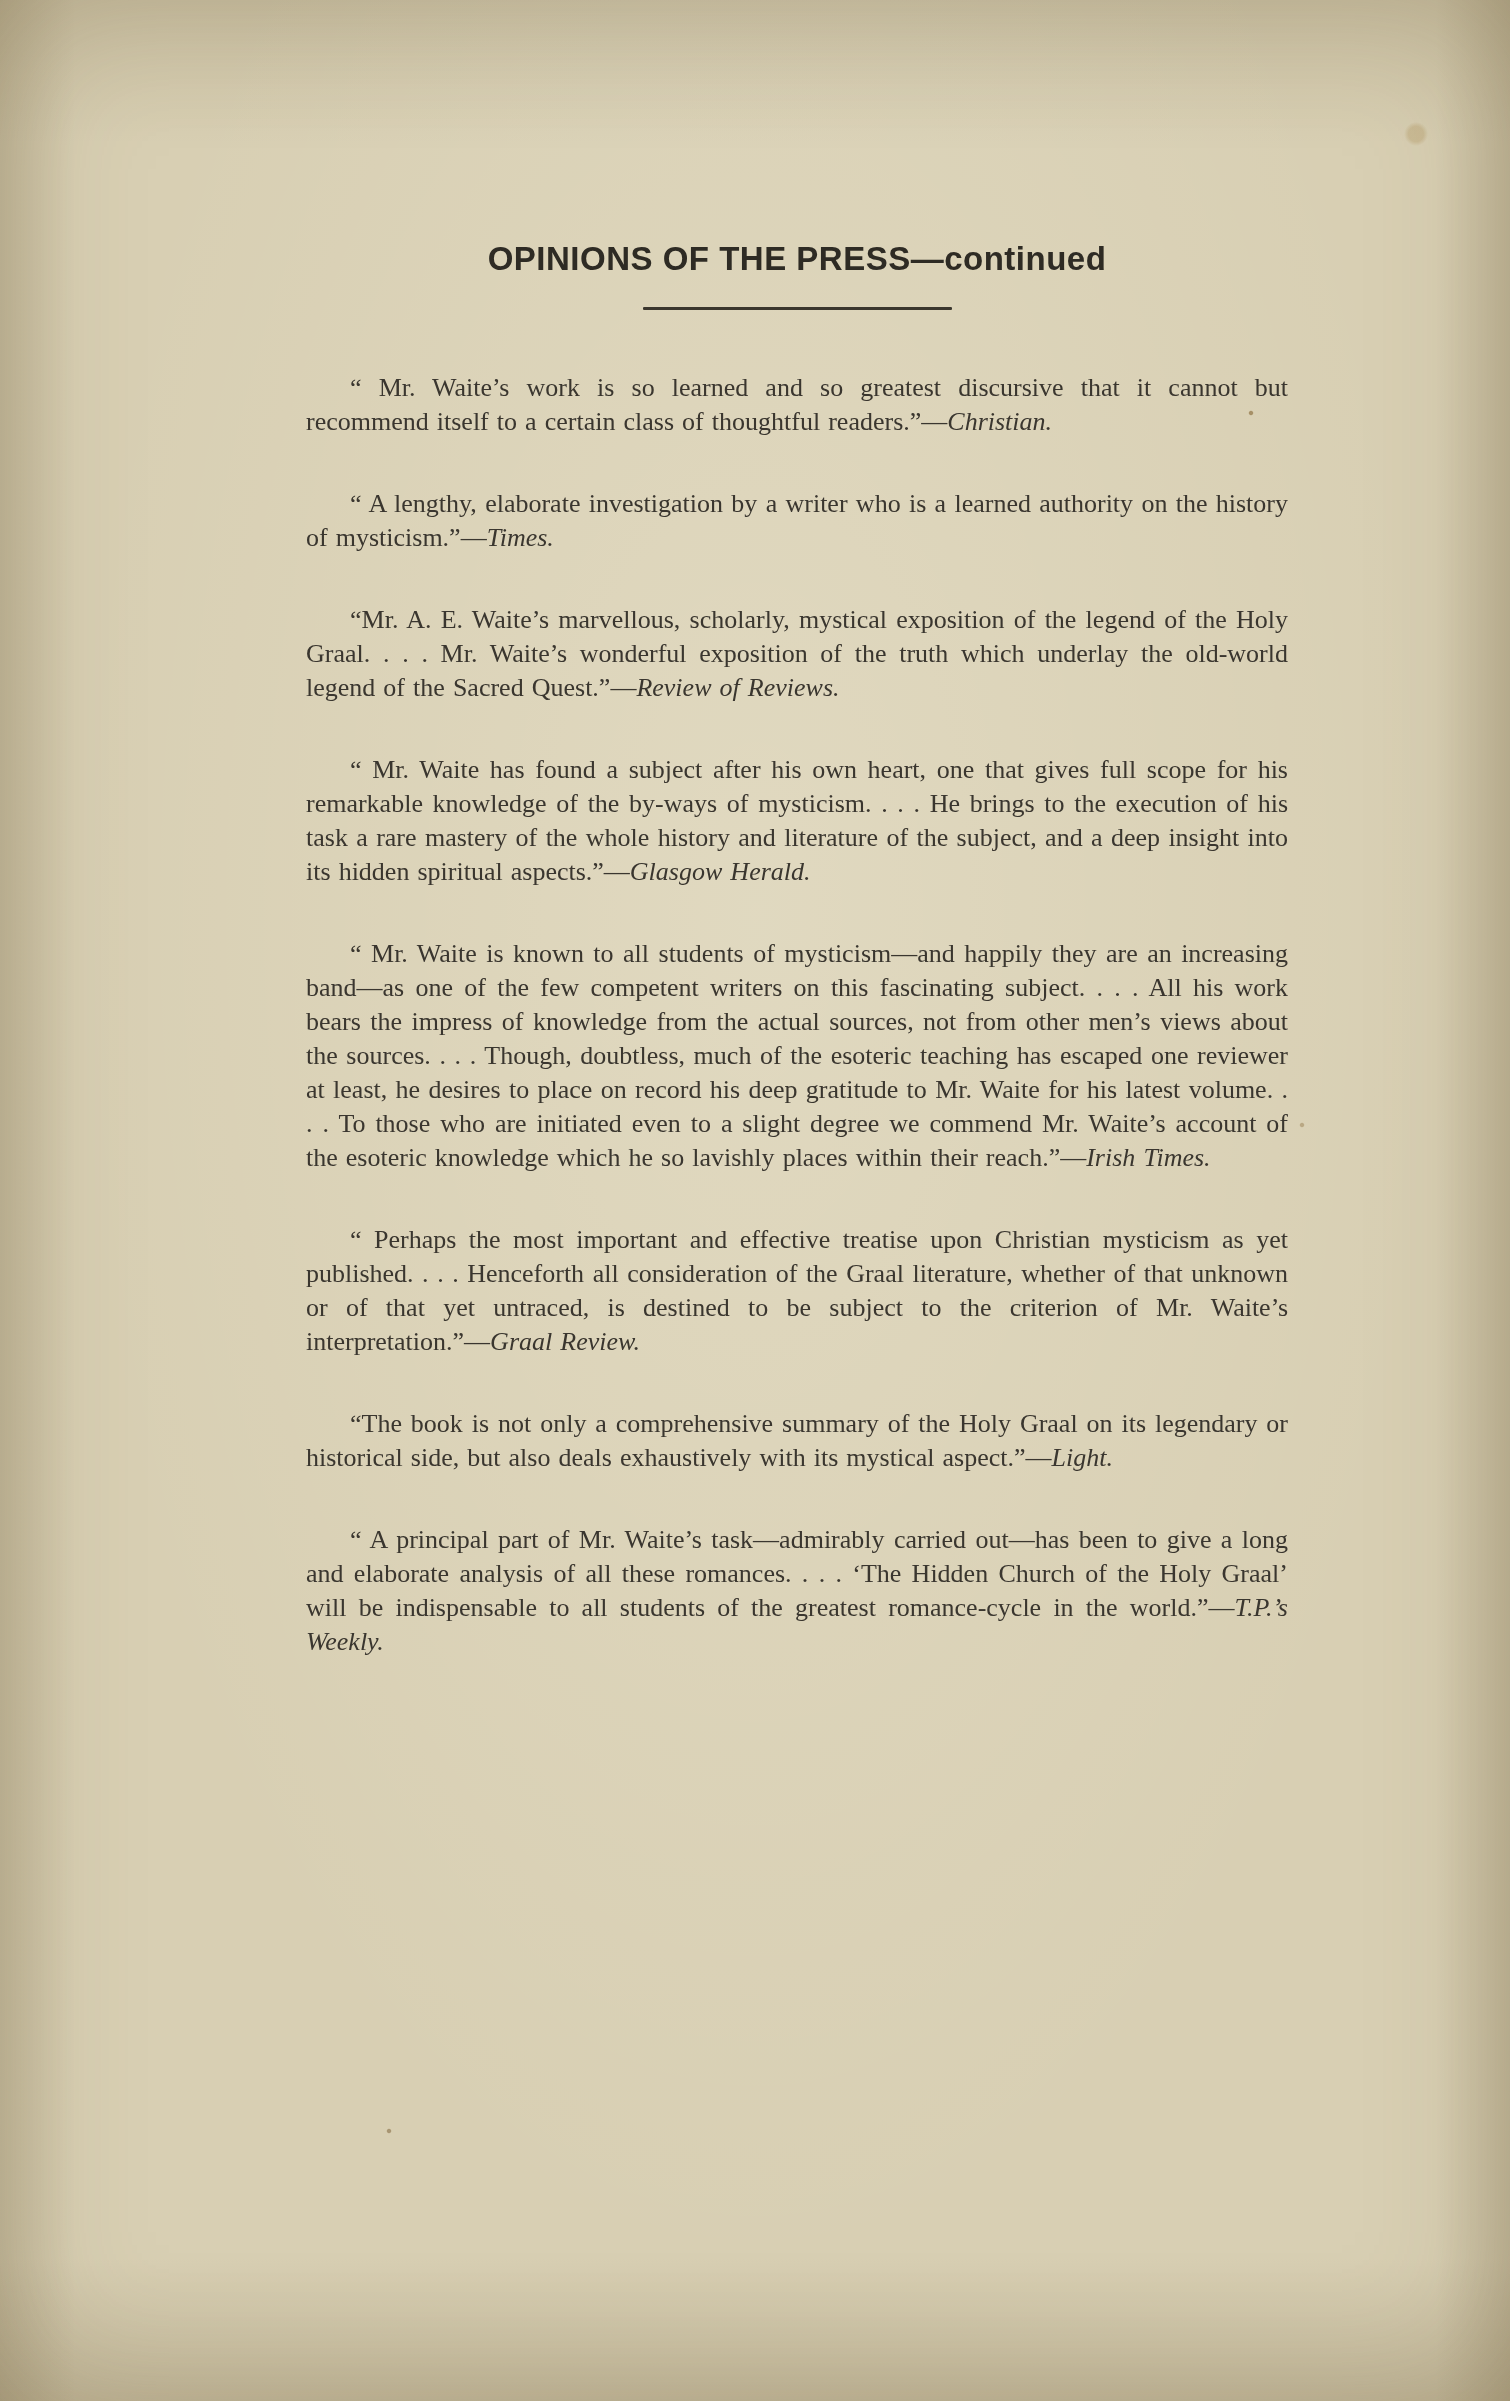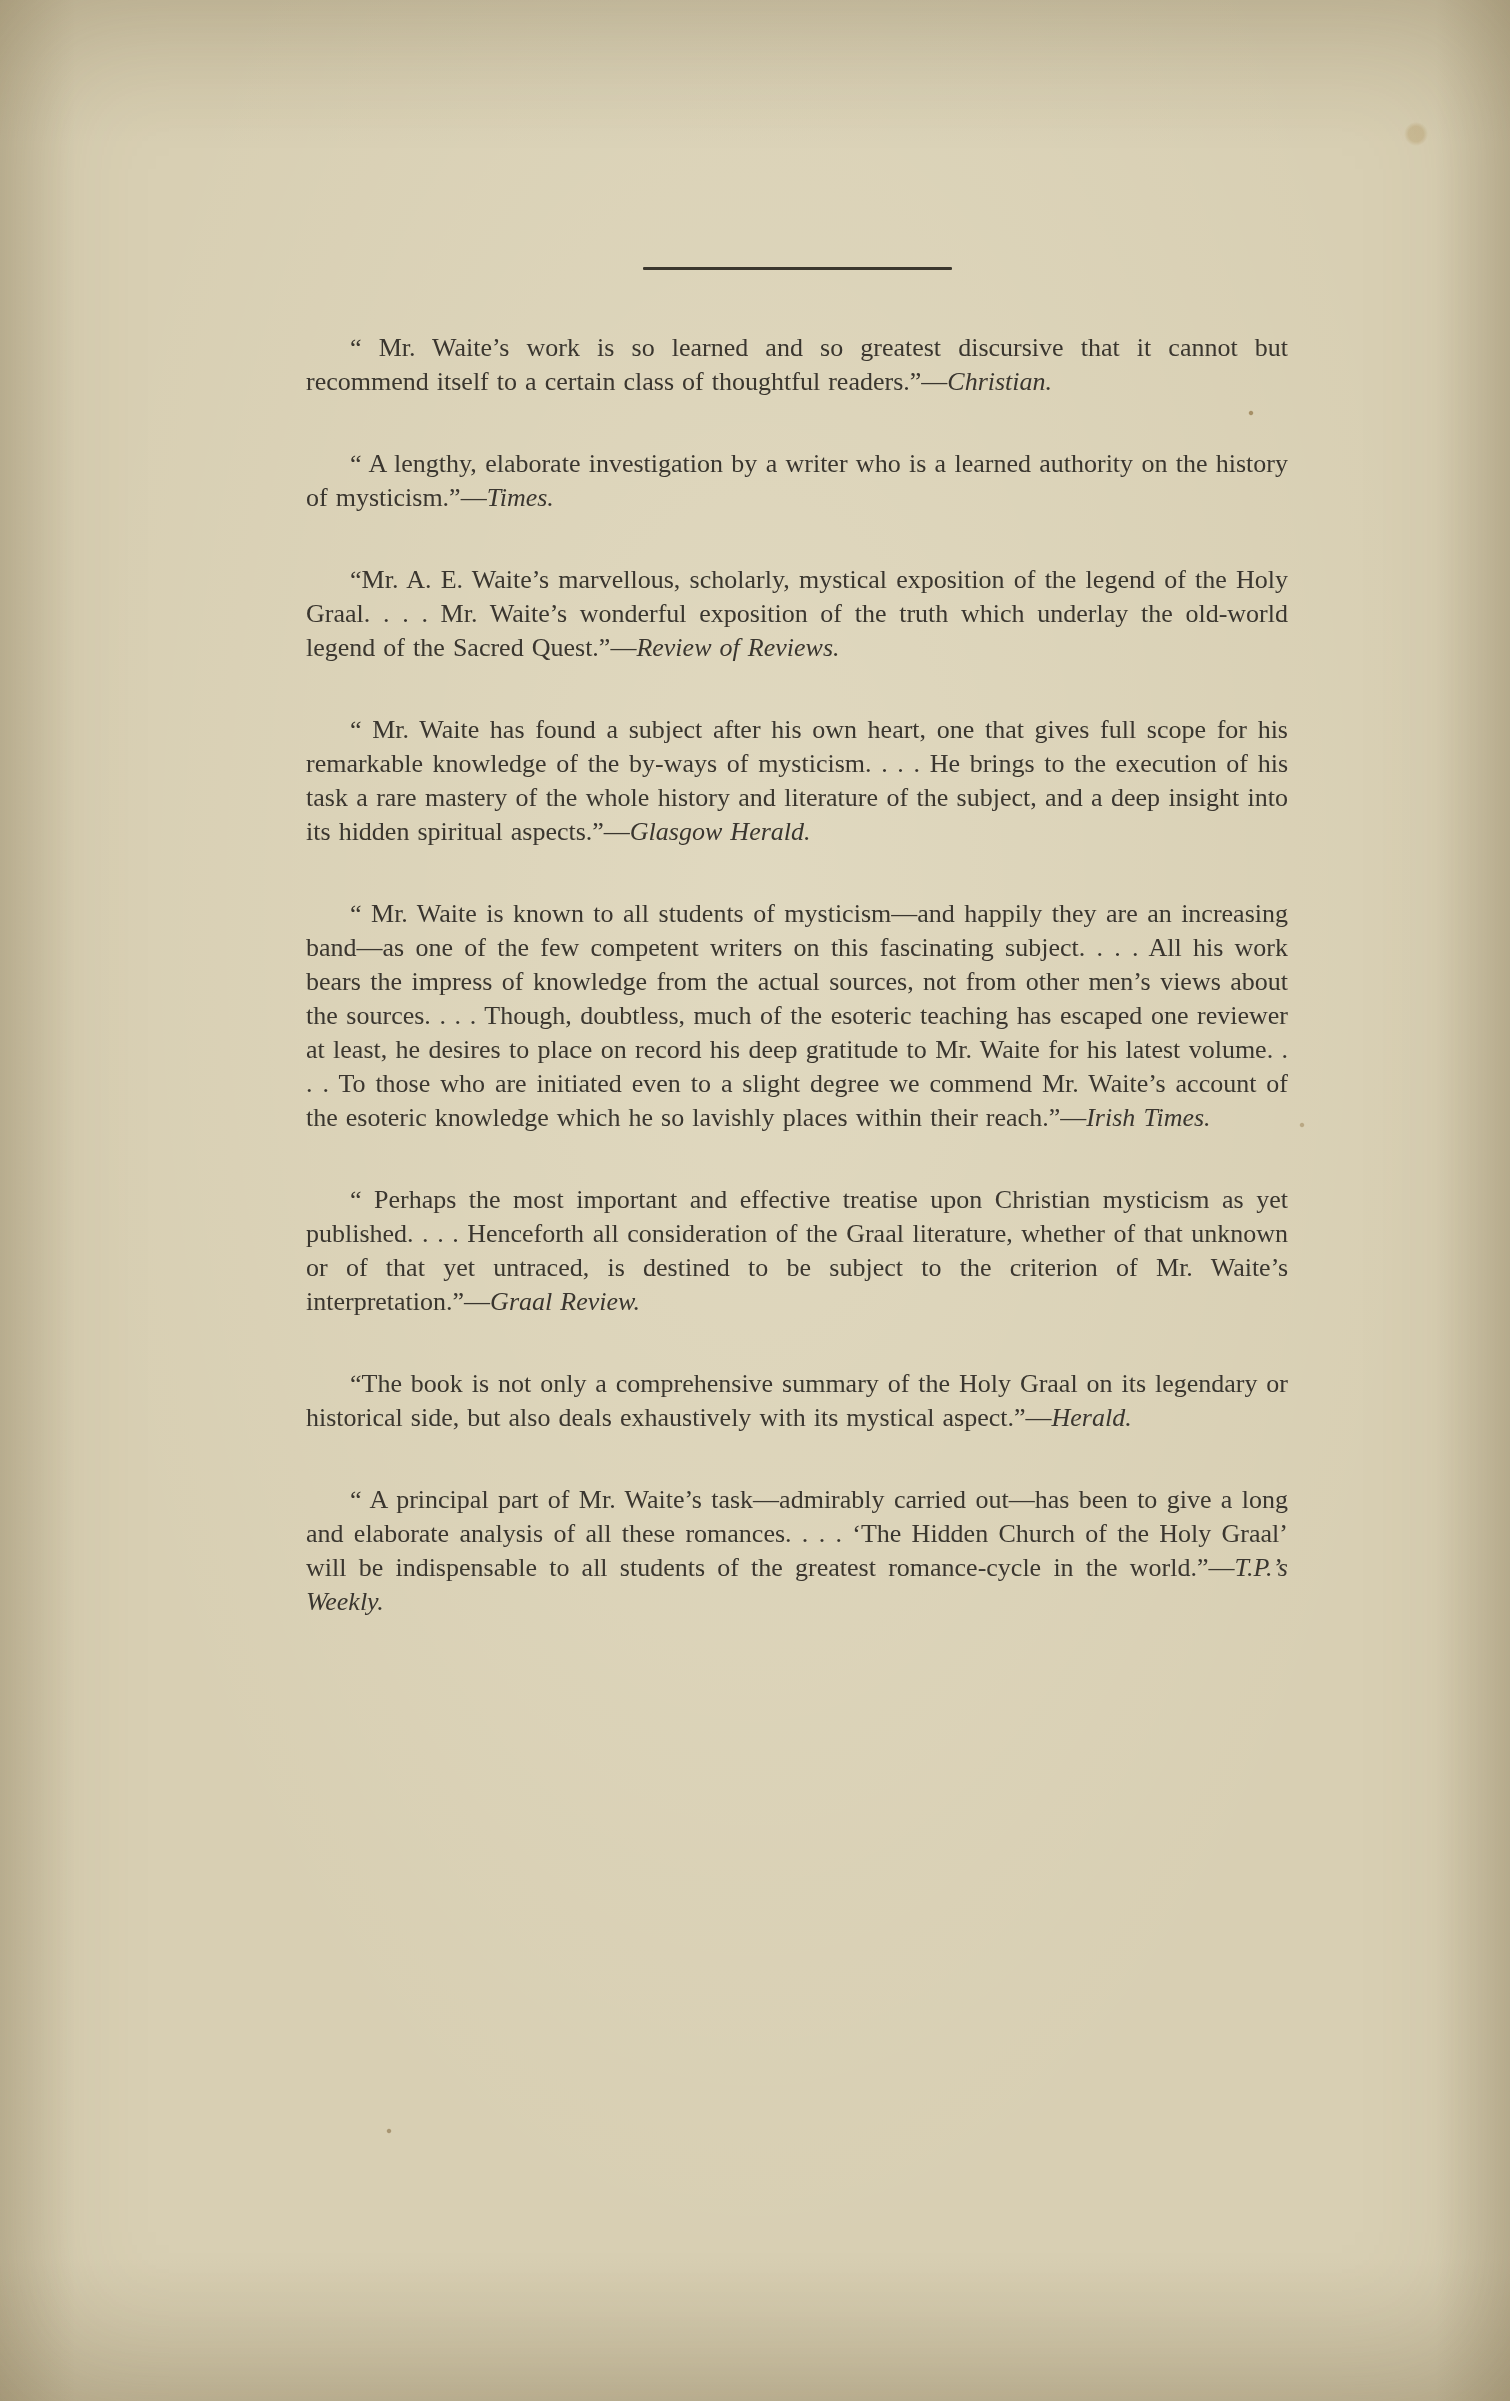--- a/index.html
+++ b/index.html
@@ -62,36 +62,37 @@
   .quote i {
     font-style: italic;
   }
 </style>
 </head>
 <body>
 
 <div class="page">
   <div class="content">
 
+    <h1 class="title">OPINIONS OF THE PRESS—continued</h1>
     <div class="rule"></div>
 
     <div class="quotes">
 
       <p class="quote"><span>“ Mr. Waite’s work is so learned and so greatest discursive that it cannot but recommend itself to a certain class of thoughtful readers.”—</span><i>Christian.</i></p>
 
       <p class="quote"><span>“ A lengthy, elaborate investigation by a writer who is a learned authority on the history of mysticism.”—</span><i>Times.</i></p>
 
       <p class="quote"><span>“Mr. A. E. Waite’s marvellous, scholarly, mystical exposition of the legend of the Holy Graal. . . . Mr. Waite’s wonderful exposition of the truth which underlay the old-world legend of the Sacred Quest.”—</span><i>Review of Reviews.</i></p>
 
       <p class="quote"><span>“ Mr. Waite has found a subject after his own heart, one that gives full scope for his remarkable knowledge of the by-ways of mysticism. . . . He brings to the execution of his task a rare mastery of the whole history and literature of the subject, and a deep insight into its hidden spiritual aspects.”—</span><i>Glasgow Herald.</i></p>
 
       <p class="quote"><span>“ Mr. Waite is known to all students of mysticism—and happily they are an increasing band—as one of the few competent writers on this fascinating subject. . . . All his work bears the impress of knowledge from the actual sources, not from other men’s views about the sources. . . . Though, doubtless, much of the esoteric teaching has escaped one reviewer at least, he desires to place on record his deep gratitude to Mr. Waite for his latest volume. . . . To those who are initiated even to a slight degree we commend Mr. Waite’s account of the esoteric knowledge which he so lavishly places within their reach.”—</span><i>Irish Times.</i></p>
 
       <p class="quote"><span>“ Perhaps the most important and effective treatise upon Christian mysticism as yet published. . . . Henceforth all consideration of the Graal literature, whether of that unknown or of that yet untraced, is destined to be subject to the criterion of Mr. Waite’s interpretation.”—</span><i>Graal Review.</i></p>
 
-      <p class="quote"><span>“The book is not only a comprehensive summary of the Holy Graal on its legendary or historical side, but also deals exhaustively with its mystical aspect.”—</span><i>Herald.</i></p>
+      <p class="quote"><span>“The book is not only a comprehensive summary of the Holy Graal on its legendary or historical side, but also deals exhaustively with its mystical aspect.”—</span><i>Light.</i></p>
 
       <p class="quote"><span>“ A principal part of Mr. Waite’s task—admirably carried out—has been to give a long and elaborate analysis of all these romances. . . . ‘The Hidden Church of the Holy Graal’ will be indispensable to all students of the greatest romance-cycle in the world.”—</span><i>T.P.’s Weekly.</i></p>
 
     </div>
   </div>
 </div>
 
 
 </body></html>

